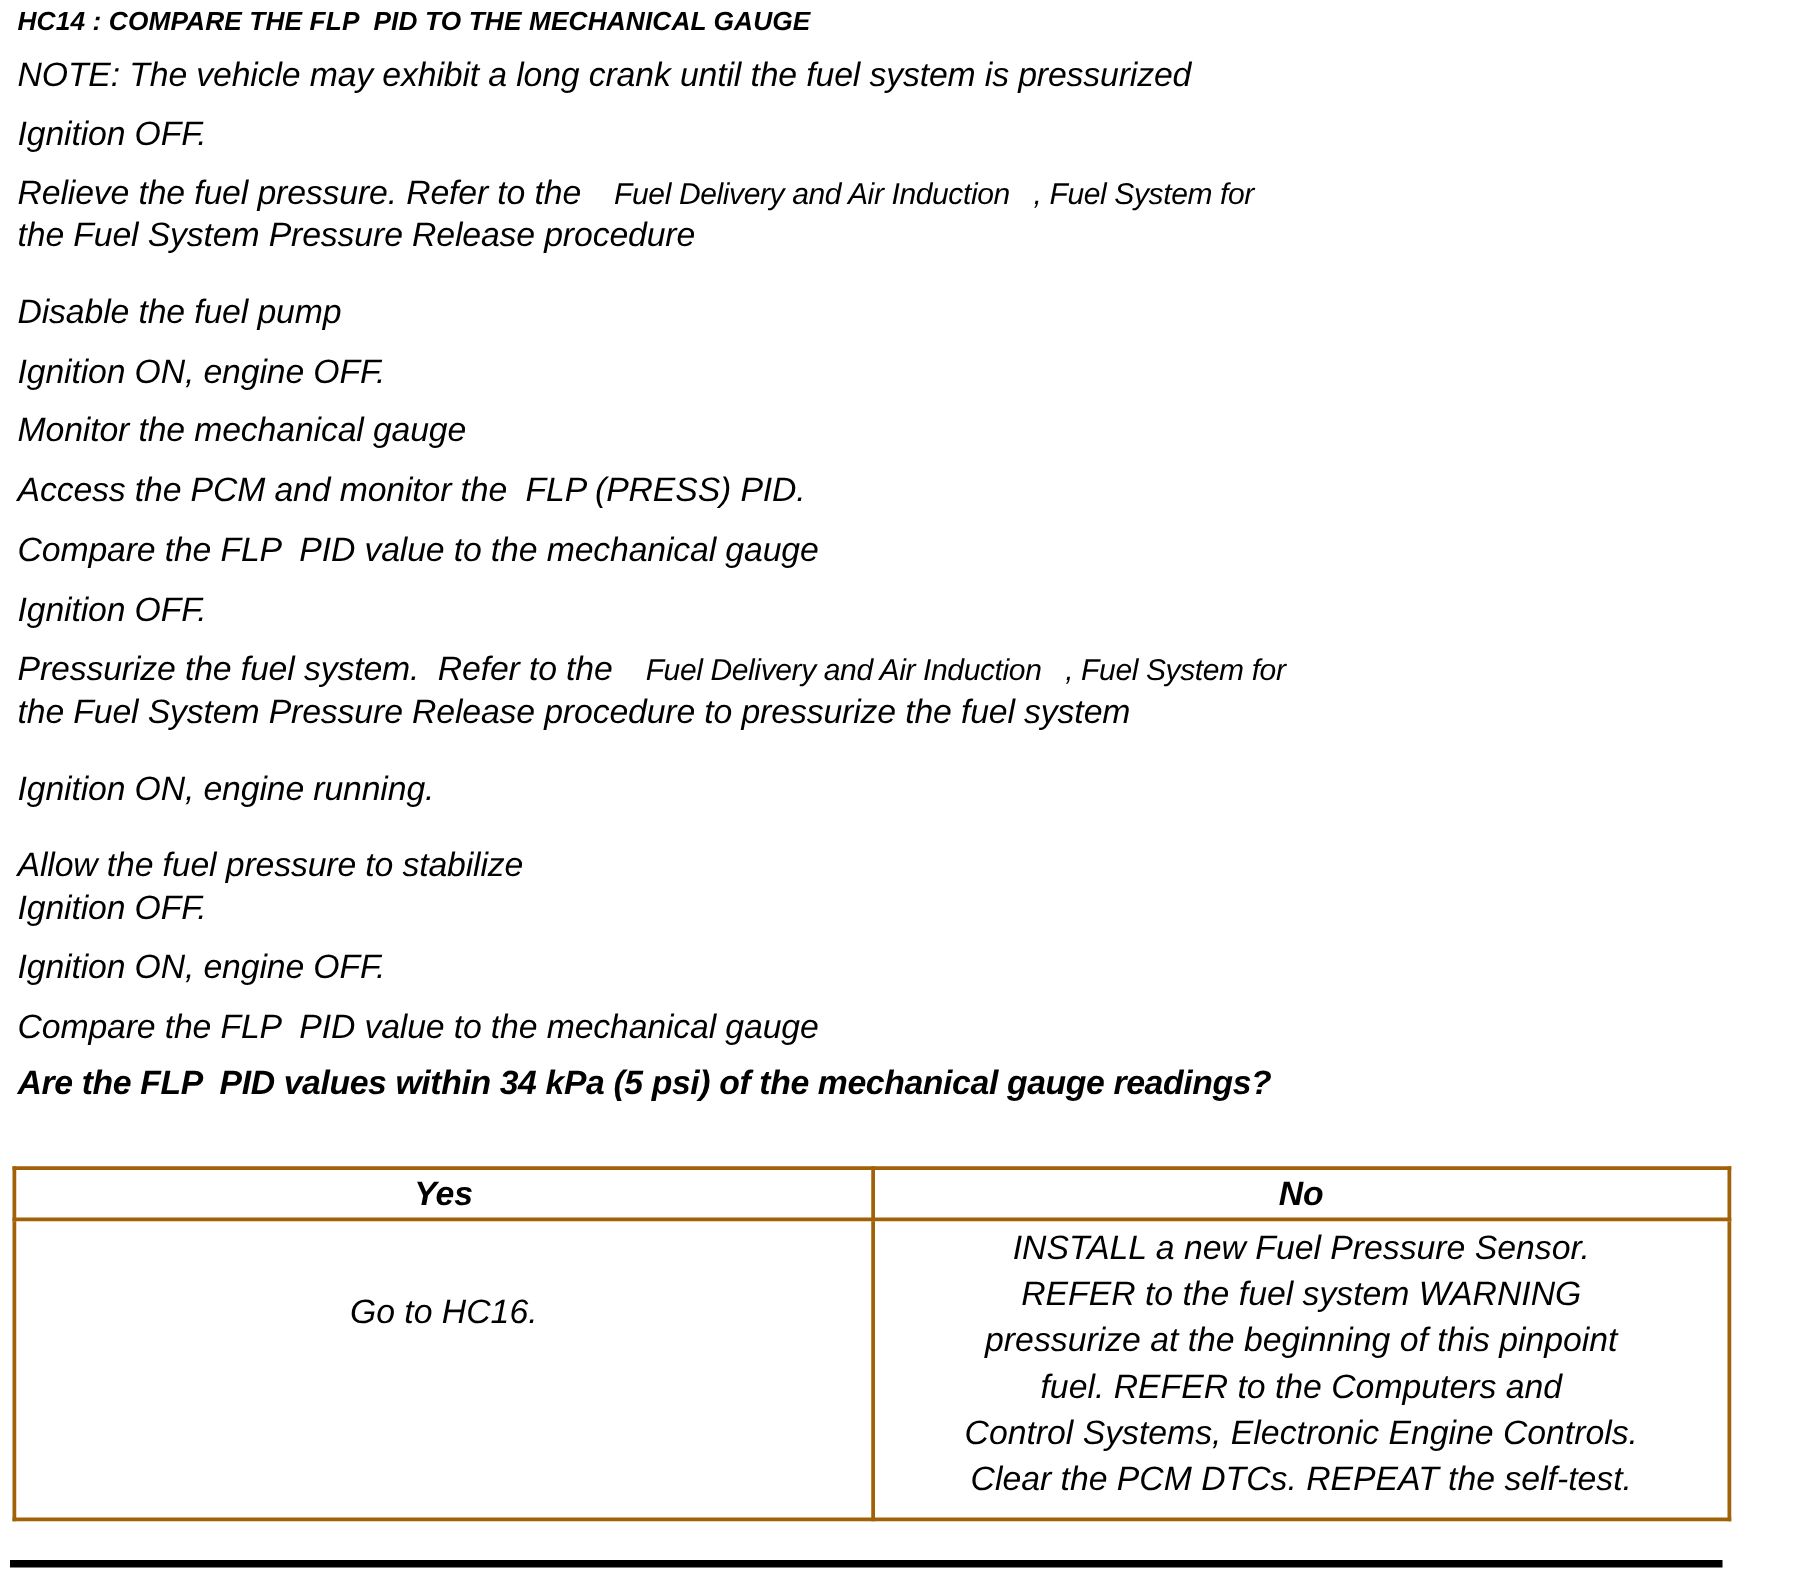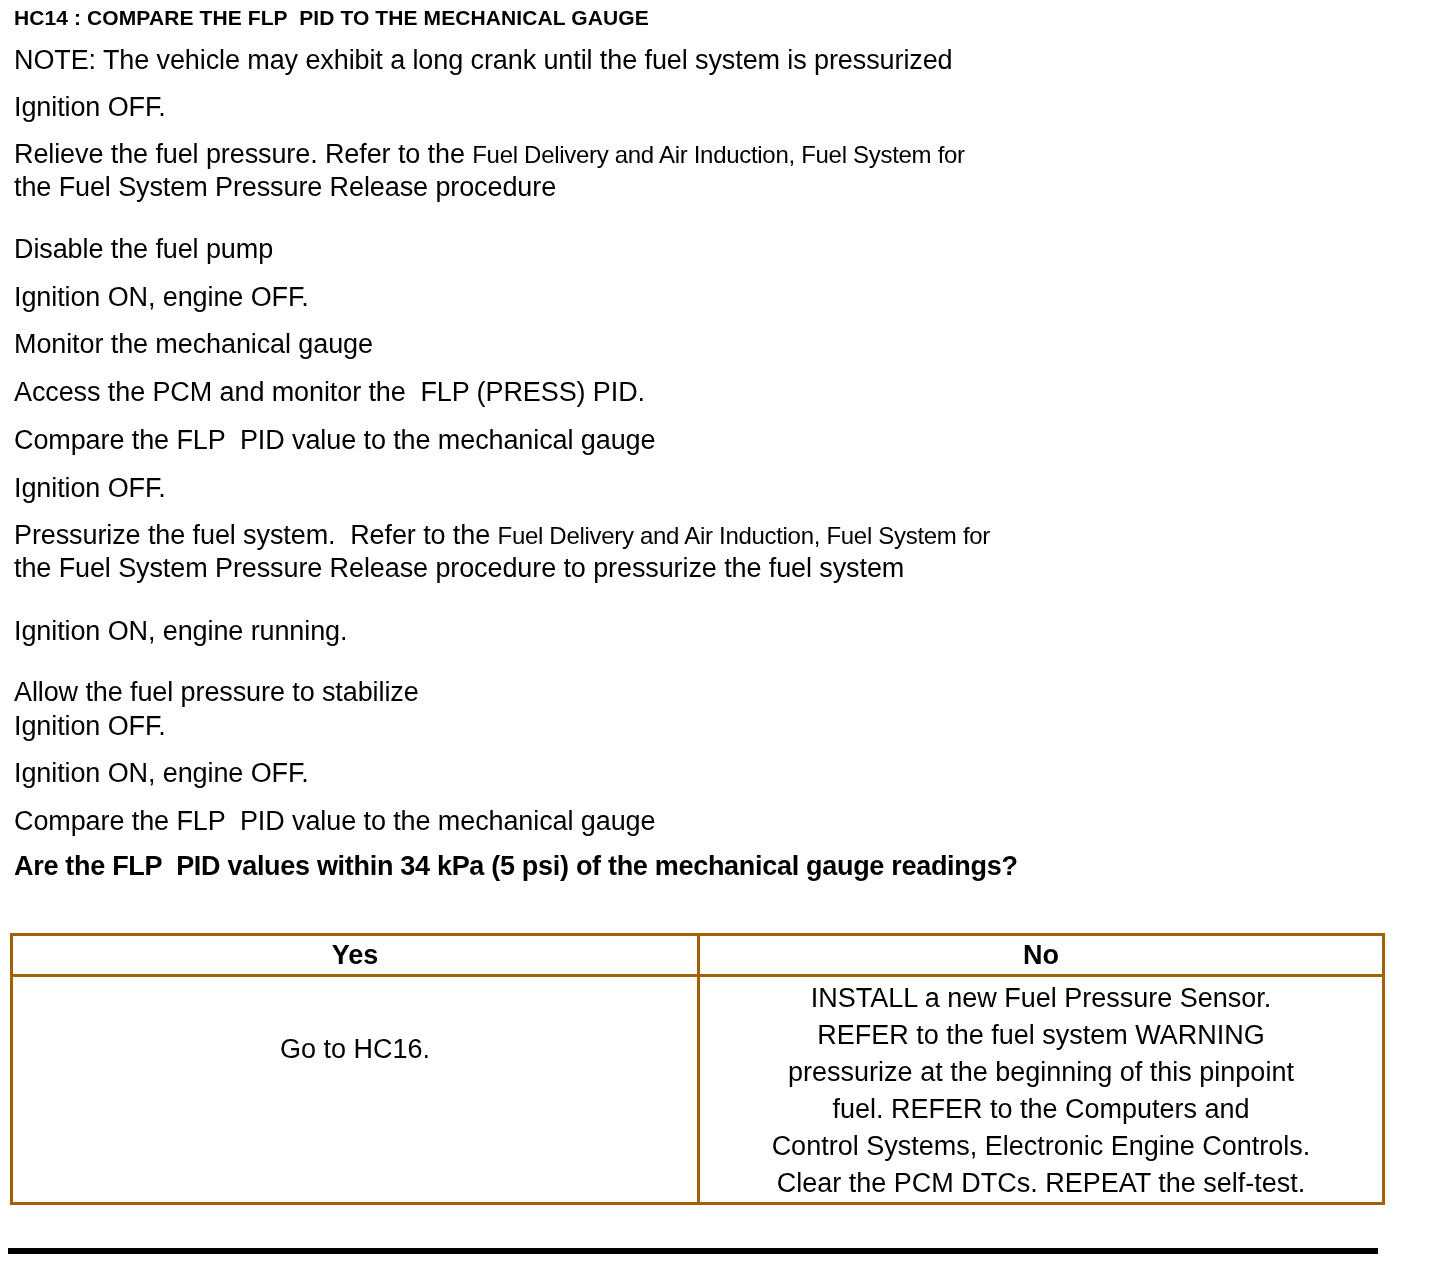--- a/index.html
+++ b/index.html
@@ -15,20 +15,21 @@
     position: relative;
     overflow: hidden;
   }
 
   .page {
     position: absolute;
     left: 0;
     top: 0;
     width: 1440px;
     height: 1010px;
+    font-style: italic;
   }
 
   
   .test-title {
     position: absolute;
     left: 14px;
     top: 6px;
     font-size: 21px;
     font-weight: bold;
     letter-spacing: 0.1px;
@@ -47,20 +48,21 @@
     position: absolute;
     left: 14px;
     font-size: 27px;
     line-height: 33px;
     white-space: pre-wrap;
     letter-spacing: -0.1px;
   }
   .step .ref {
     font-size: 24px;
     letter-spacing: -0.3px;
+    margin-left: 19px;
   }
 
   .question {
     position: absolute;
     left: 14px;
     font-size: 27px;
     line-height: 33px;
     font-weight: bold;
     letter-spacing: -0.3px;
     white-space: pre;
@@ -101,21 +103,21 @@
   .cell-yes .inner {
     padding-top: 56px;
   }
   .cell-no {
     height: 222px;
     text-align: center;
     font-size: 27px;
     line-height: 37px;
   }
   .cell-no .inner {
-    padding: 3px 4px 0 4px;
+    padding: 3px 4px 12px 4px;
   }
 
   
   .footer-rule {
     position: absolute;
     left: 8px;
     top: 1248px;
     width: 1370px;
     height: 6px;
     background: #000000;

